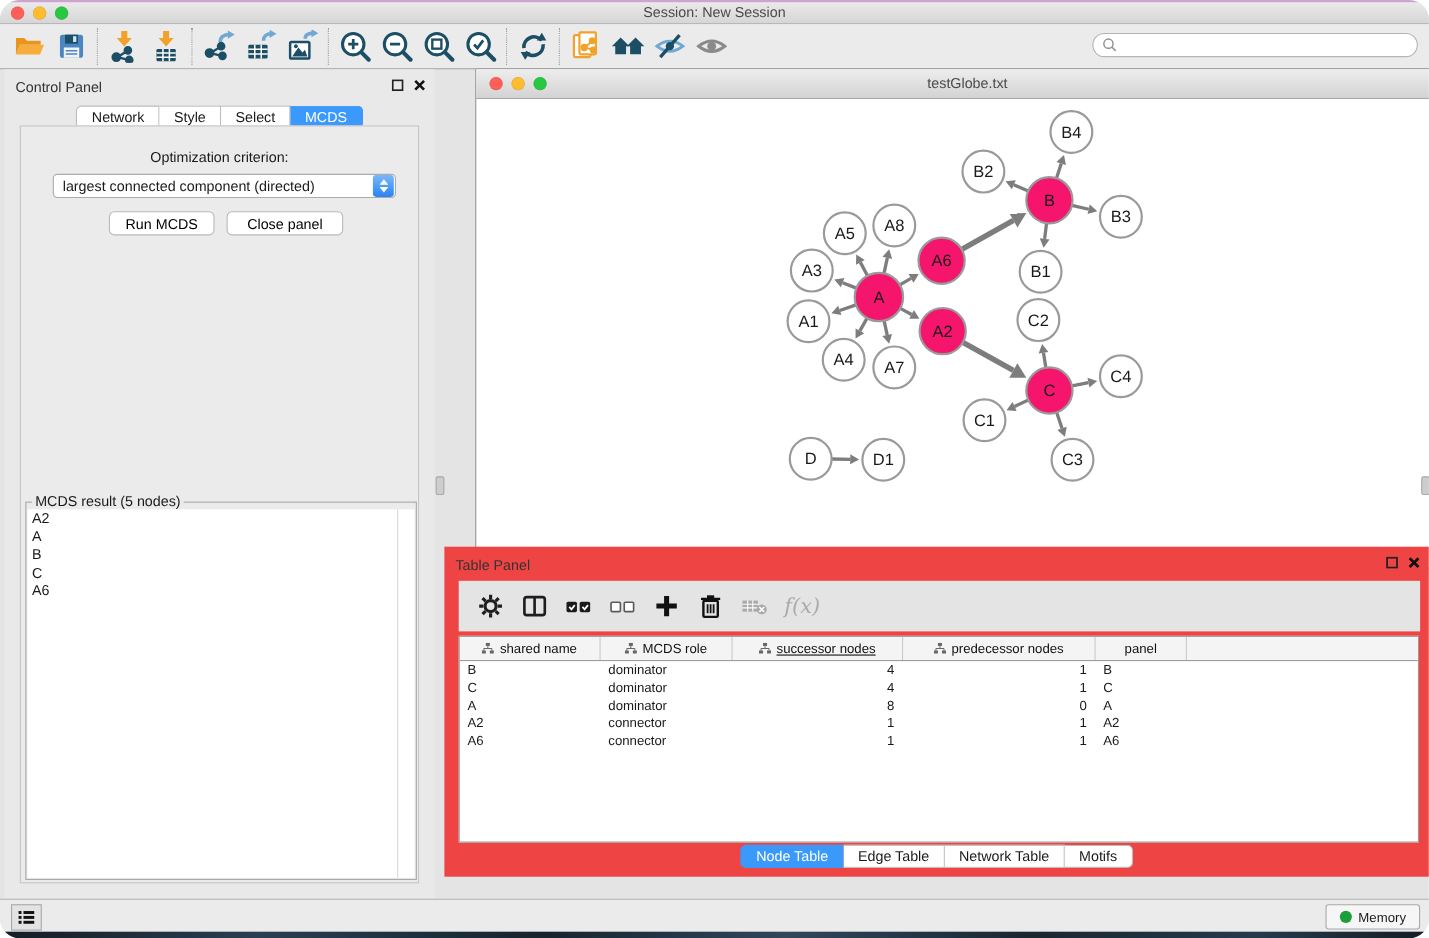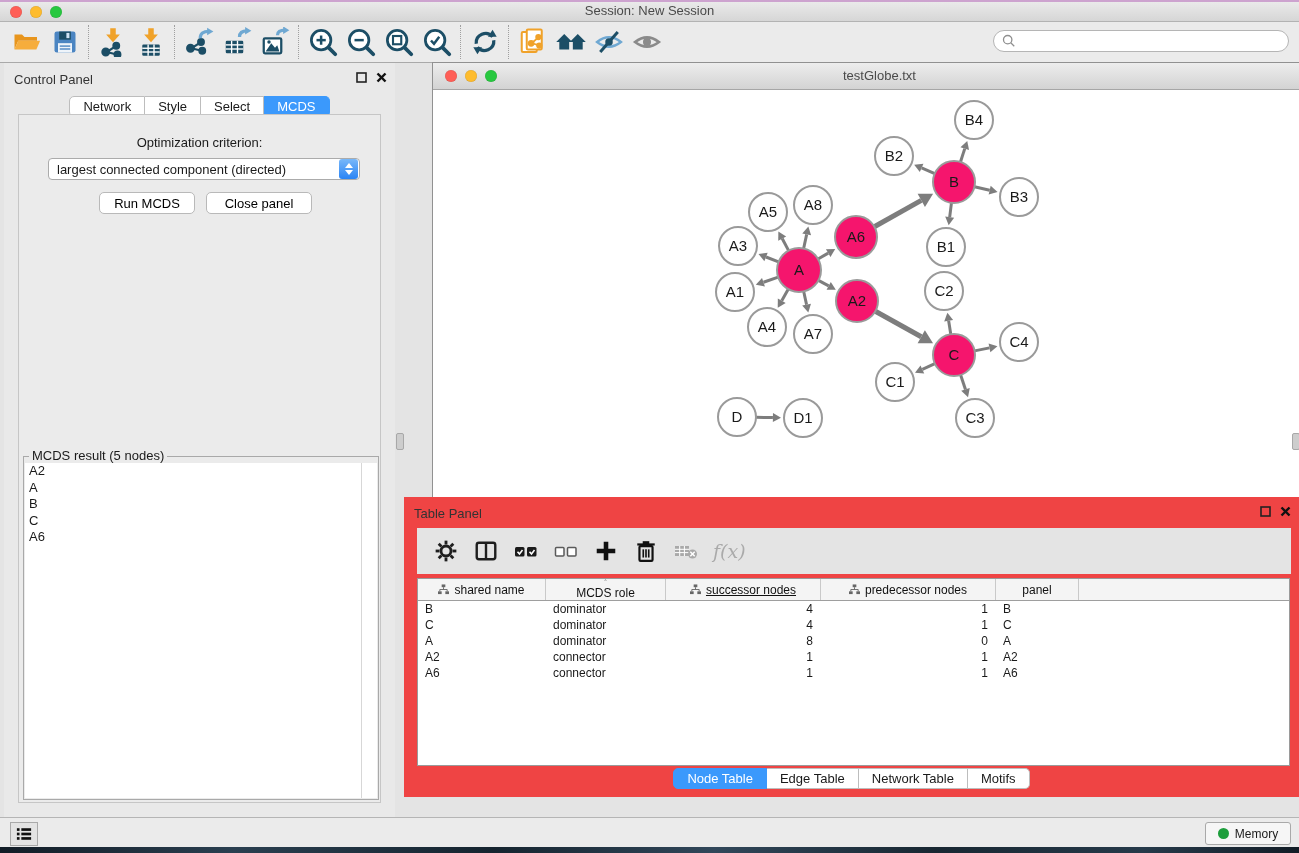--- a/index.html
+++ b/index.html
@@ -1,17 +1,17 @@
 <!DOCTYPE html>
 <html><head>
 <meta charset="utf-8">
 <style>
   html,body{margin:0;padding:0;}
   #app{position:relative;width:1299px;height:853px;background:#e4e4e4;overflow:hidden;
-       font-family:"Liberation Sans","DejaVu Sans",sans-serif;font-size:13px;color:#1a1a1a;}
+       font-family:"Liberation Sans","DejaVu Sans",sans-serif;font-size:13px;color:#1a1a1a;border-radius:18px;}
   
   #mac-titlebar{position:absolute;left:0;top:0;width:1299px;height:22px;
     background:linear-gradient(#ececec,#d6d6d6);border-bottom:1px solid #b3b3b3;box-sizing:border-box;}
   #mac-titlebar:before{content:"";position:absolute;left:0;top:0;width:100%;height:2px;background:#cda3cf;}
   .lights{position:absolute;display:flex;gap:8px;}
   #mac-titlebar .lights{left:10px;top:6px;}
   .light{width:12px;height:12px;border-radius:50%;box-shadow:inset 0 0 1px rgba(0,0,0,.3);}
   .light.red{background:#ff5f57}.light.yellow{background:#febc2e}.light.green{background:#28c840}
   .titlebar-text{position:absolute;left:0;right:0;top:3px;text-align:center;color:#4a4a4a;font-size:13px;}
   
@@ -563,21 +563,21 @@
               <rect x="4" y="0.5" width="4" height="3" fill="#666"></rect>
               <line x1="6" y1="3.5" x2="6" y2="6" stroke="#666"></line>
               <line x1="2" y1="6" x2="10" y2="6" stroke="#666"></line>
               <line x1="2" y1="6" x2="2" y2="8" stroke="#666"></line>
               <line x1="10" y1="6" x2="10" y2="8" stroke="#666"></line>
               <rect x="0" y="8" width="4" height="3" fill="#666"></rect>
               <rect x="8" y="8" width="4" height="3" fill="#666"></rect>
             </svg>
             <span>shared name</span>
           </div>
-          <div class="th" style="width: 120px; flex-direction: column;">
+          <div class="th" style="width: 120px;">
             <svg width="11" height="11" viewBox="0 0 12 12">
               <rect x="4" y="0.5" width="4" height="3" fill="#666"></rect>
               <line x1="6" y1="3.5" x2="6" y2="6" stroke="#666"></line>
               <line x1="2" y1="6" x2="10" y2="6" stroke="#666"></line>
               <line x1="2" y1="6" x2="2" y2="8" stroke="#666"></line>
               <line x1="10" y1="6" x2="10" y2="8" stroke="#666"></line>
               <rect x="0" y="8" width="4" height="3" fill="#666"></rect>
               <rect x="8" y="8" width="4" height="3" fill="#666"></rect>
             </svg>
             <span>MCDS role</span>

